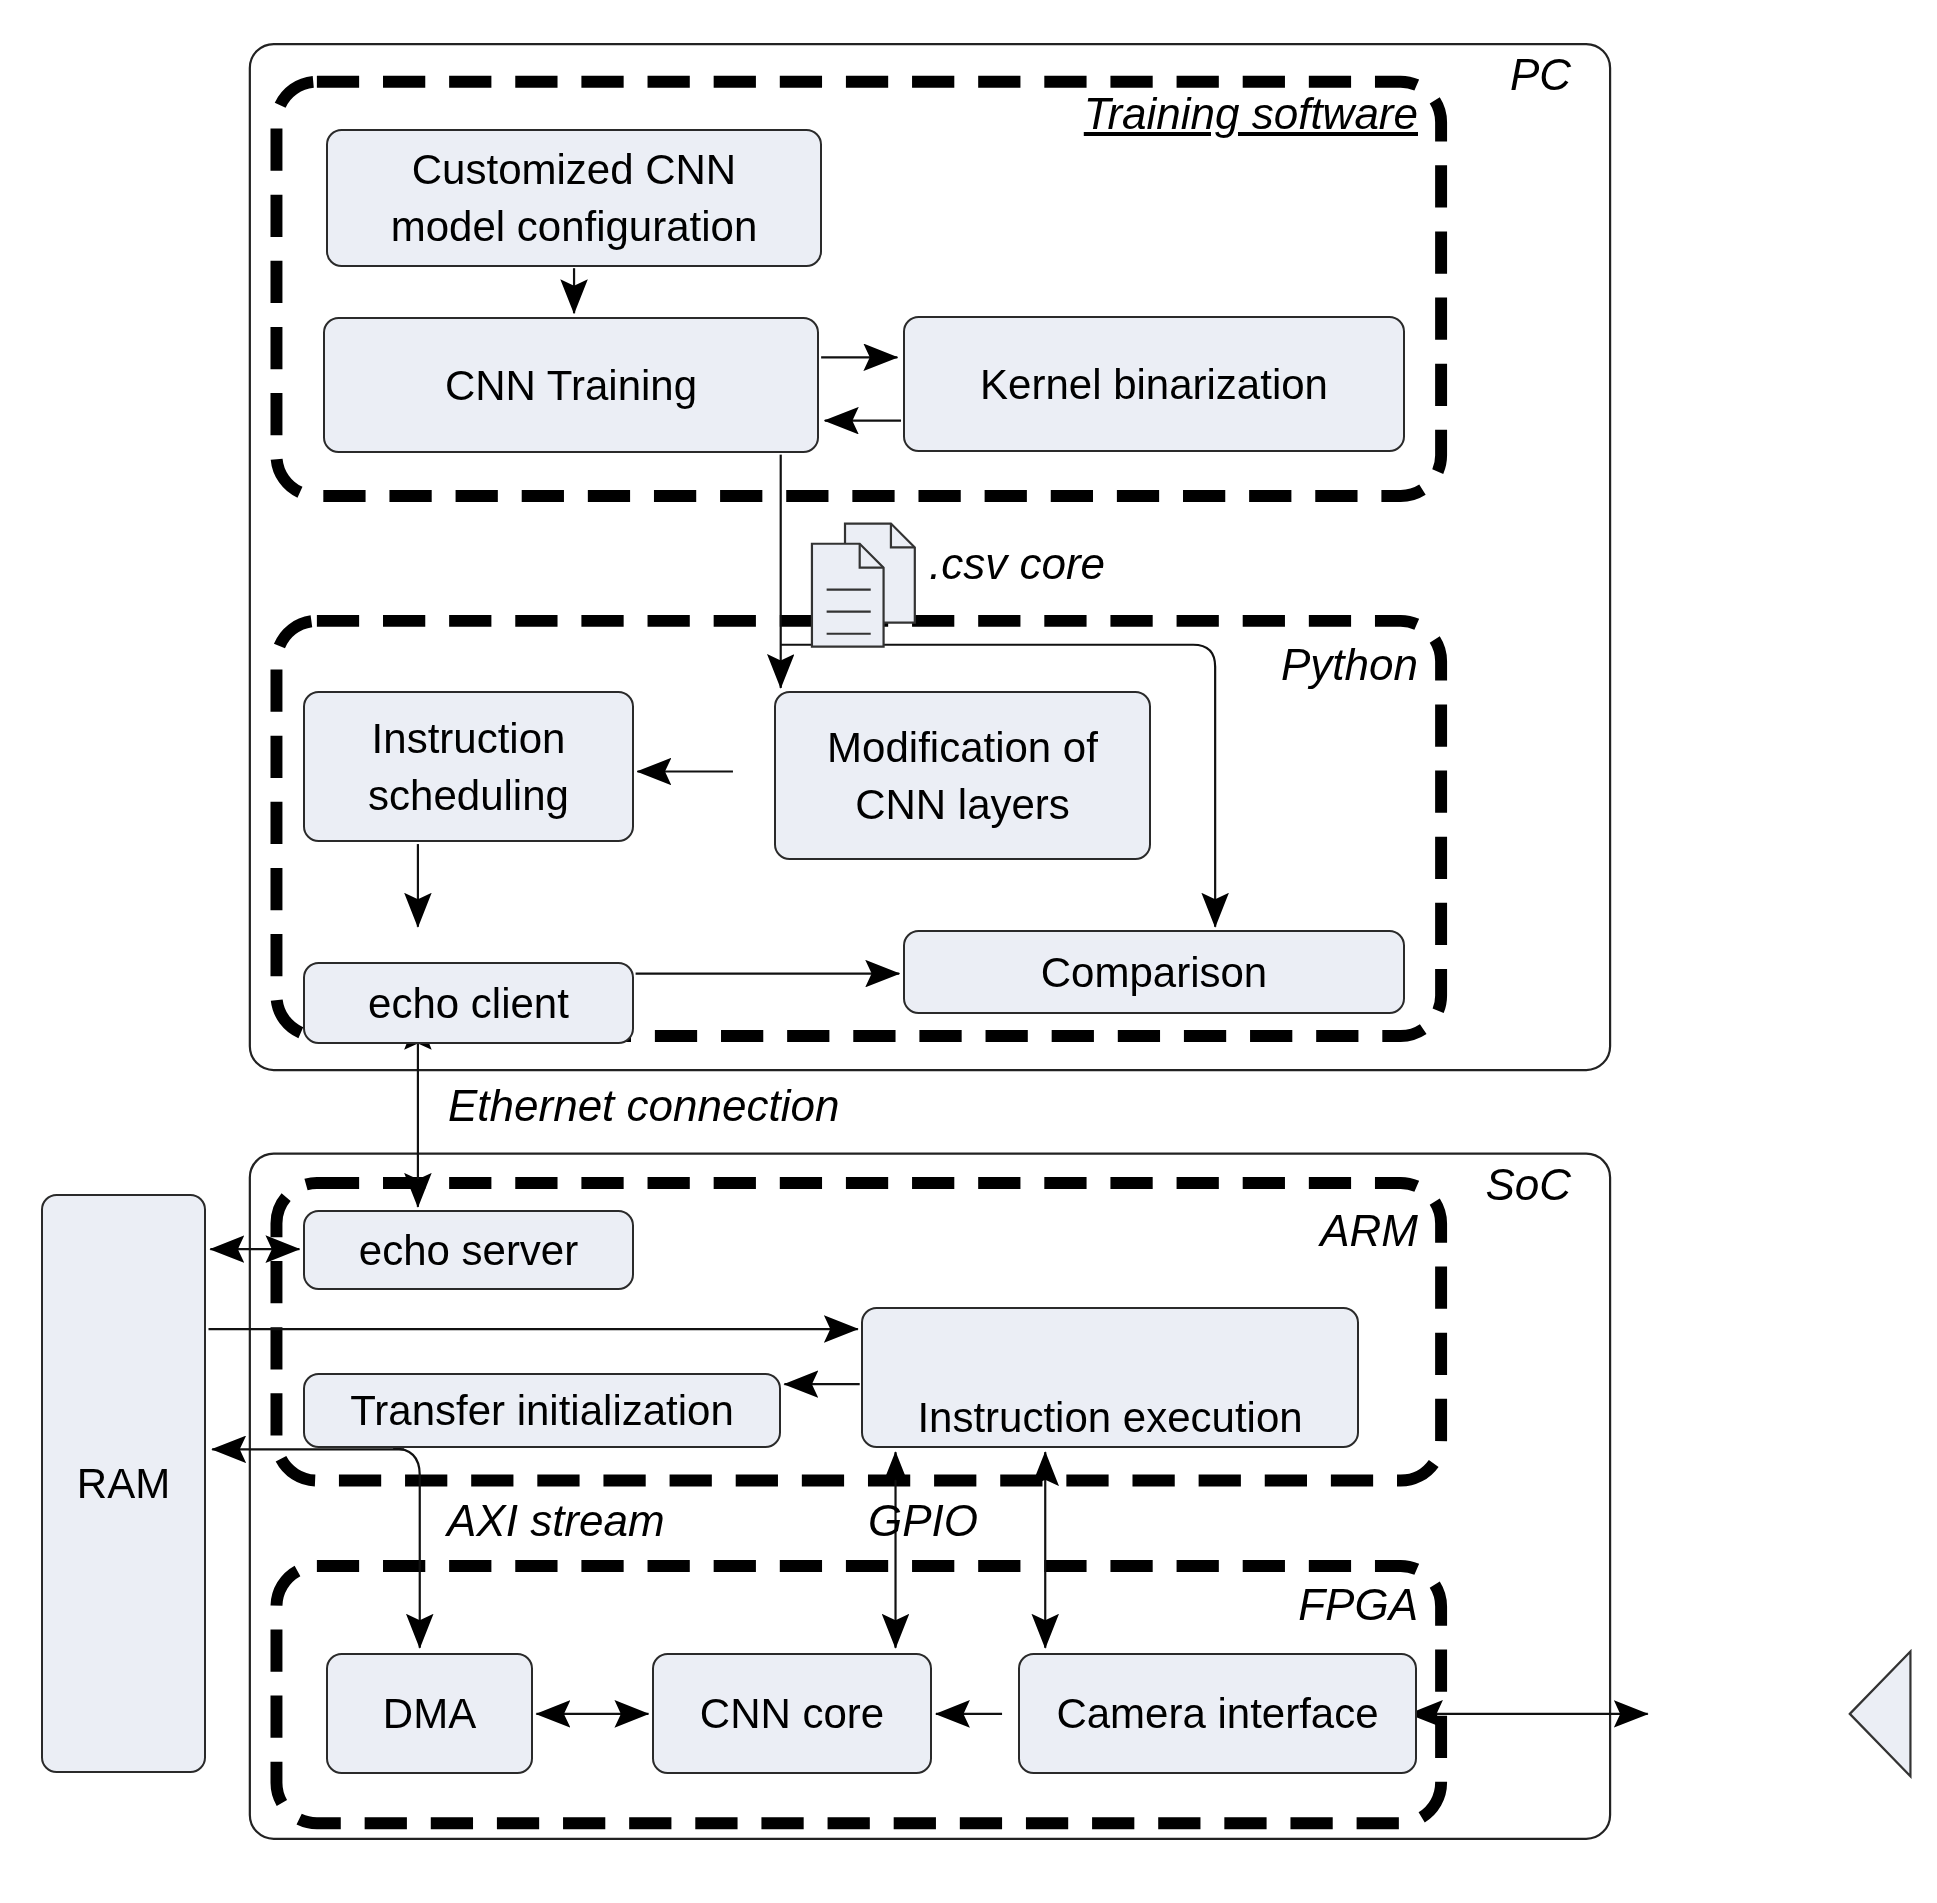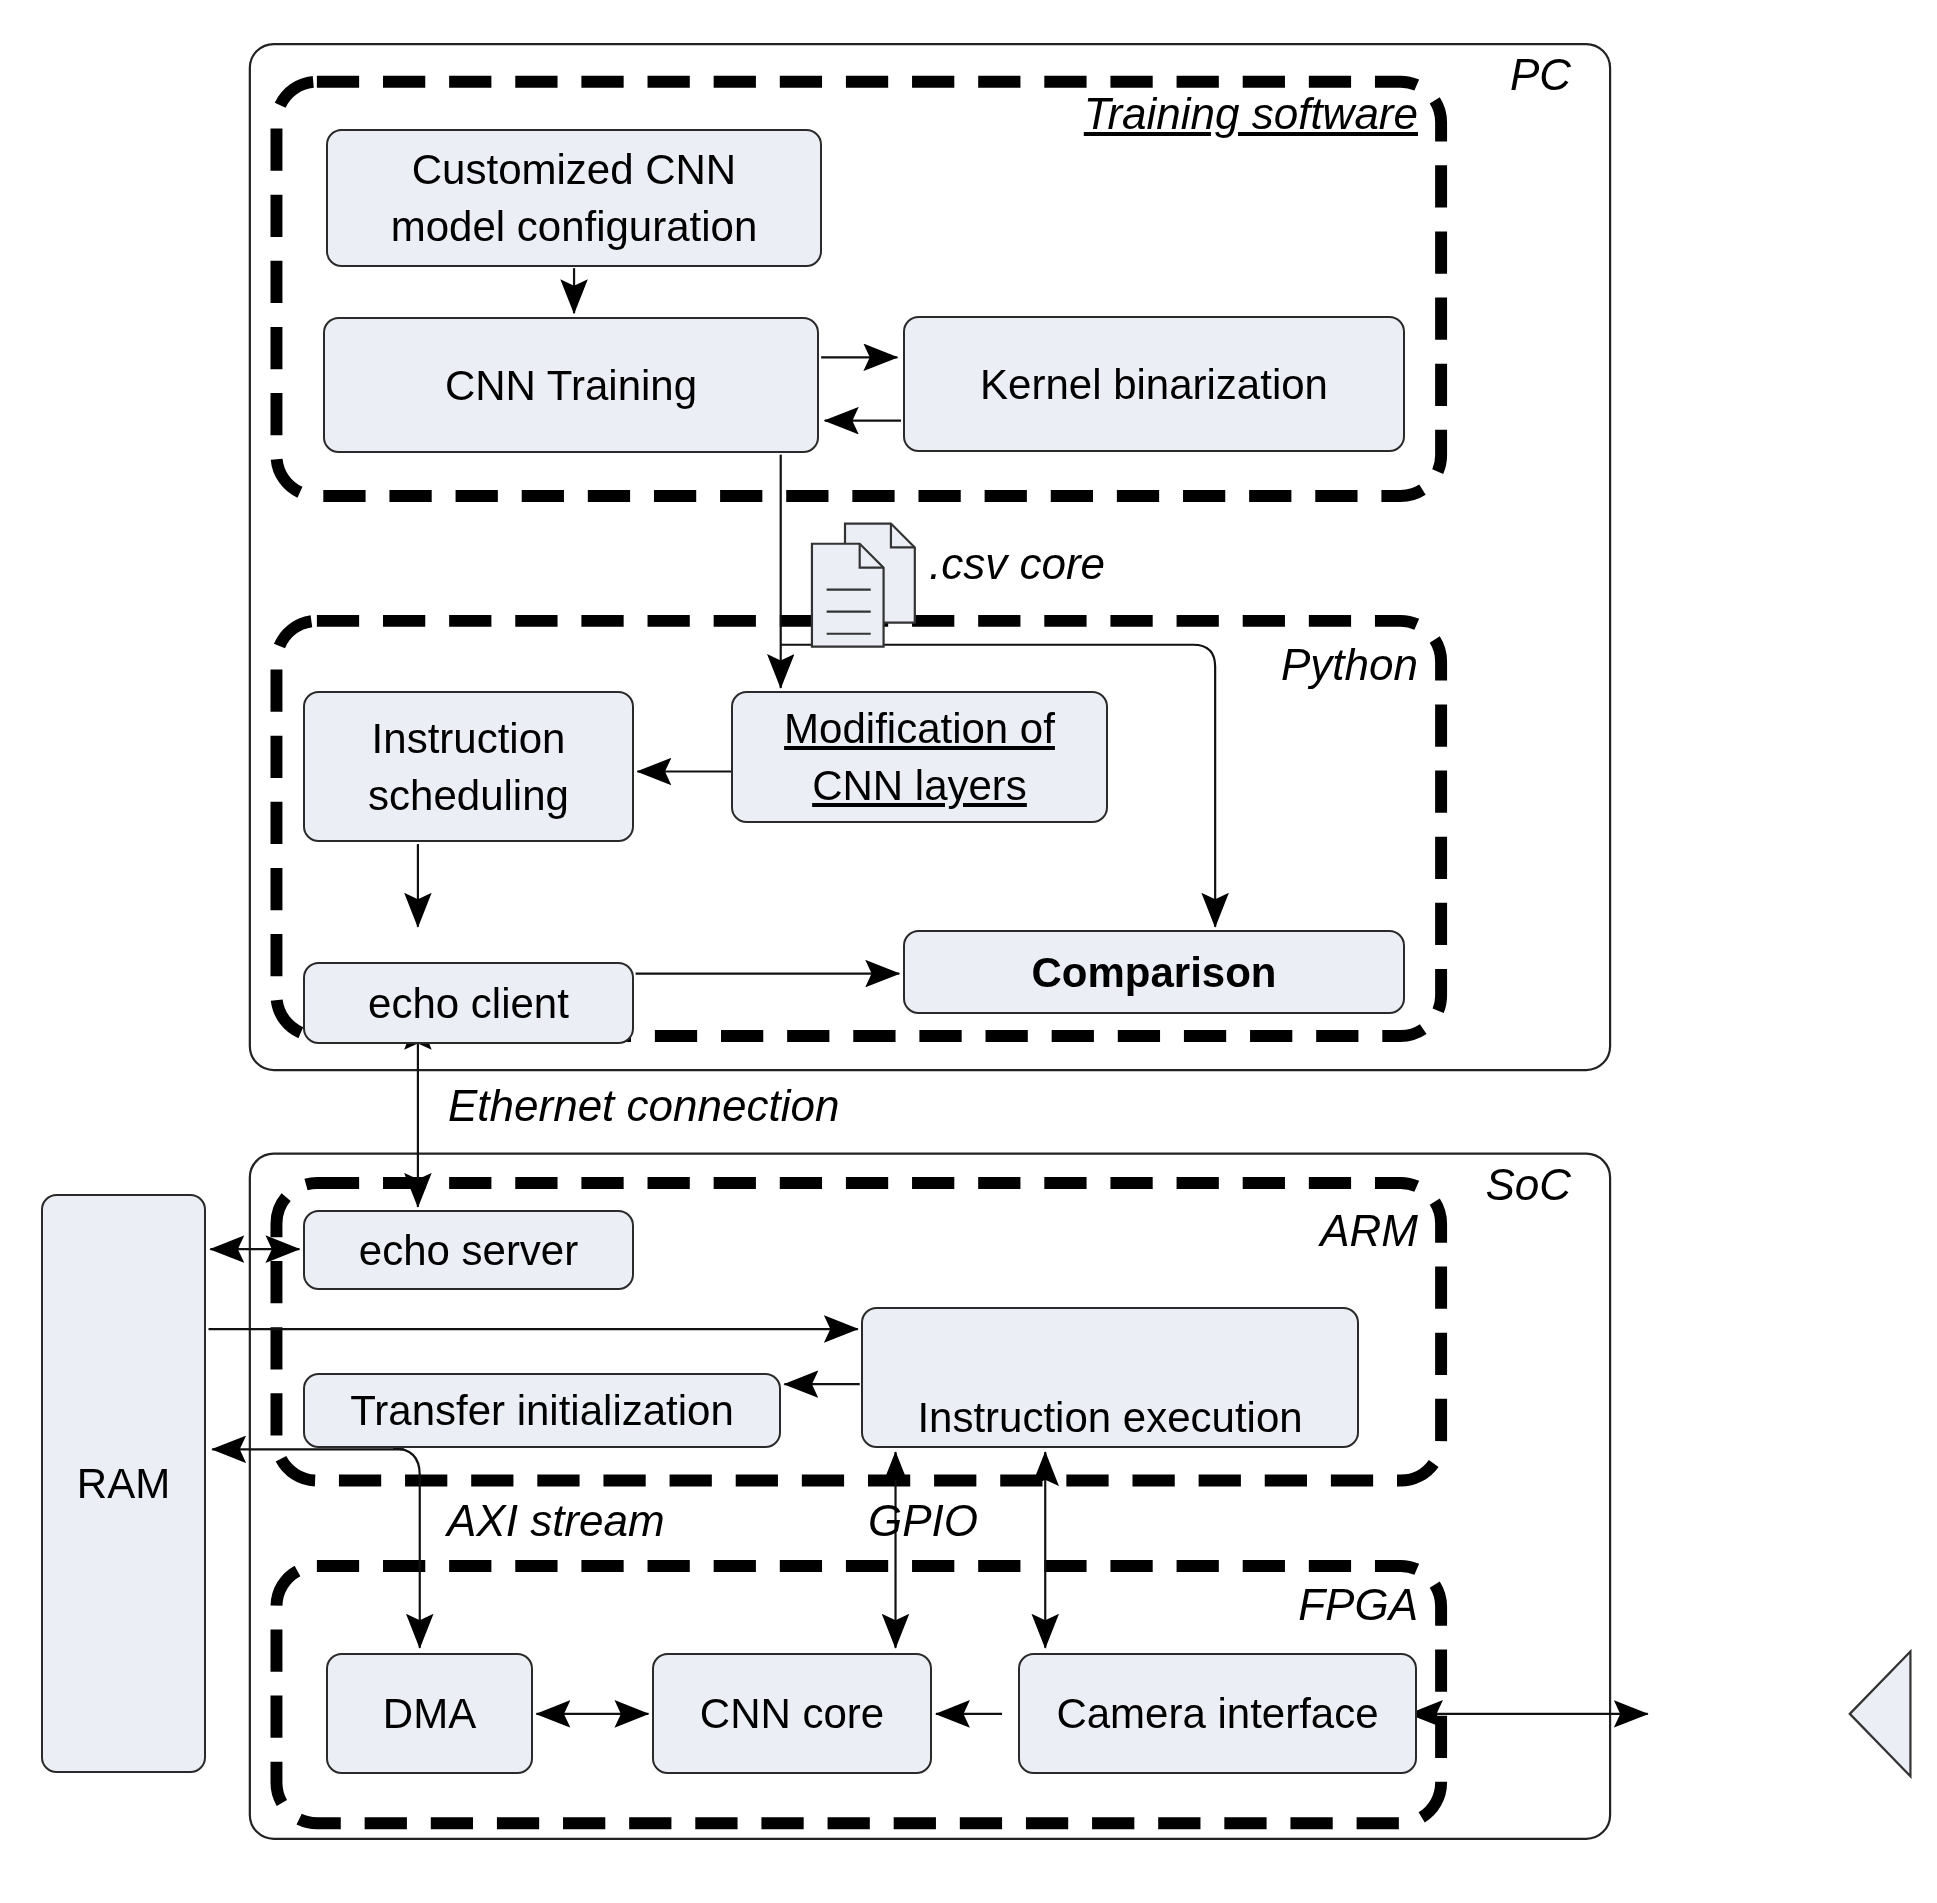--- a/index.html
+++ b/index.html
@@ -94,35 +94,35 @@
   </div>
 
   <div class="node" style="left:323px;top:317px;width:496px;height:136px;">
     <span>CNN Training</span>
   </div>
 
   <div class="node" style="left:903px;top:316px;width:502px;height:136px;">
     <span>Kernel binarization</span>
   </div>
 
-  <div class="node" style="left:731px;top:691px;width:377px;height:132px;text-decoration:underline;">
+  <div class="node" style="left:774px;top:691px;width:377px;height:169px;">
     <span>Modification of</span>
     <span>CNN layers</span>
   </div>
 
   <div class="node" style="left:303px;top:691px;width:331px;height:151px;">
     <span>Instruction</span>
     <span>scheduling</span>
   </div>
 
   <div class="node" style="left:303px;top:930px;width:331px;height:82px;margin-top:32px;">
     <span>echo client</span>
   </div>
 
-  <div class="node" style="left:903px;top:930px;width:502px;height:84px;font-weight:bold;">
+  <div class="node" style="left:903px;top:930px;width:502px;height:84px;">
     <span>Comparison</span>
   </div>
 
   <div class="node" style="left:303px;top:1210px;width:331px;height:80px;">
     <span>echo server</span>
   </div>
 
   <div class="node" style="left:861px;top:1307px;width:498px;height:141px;justify-content:flex-end;">
     <span>Instruction execution</span>
   </div>

